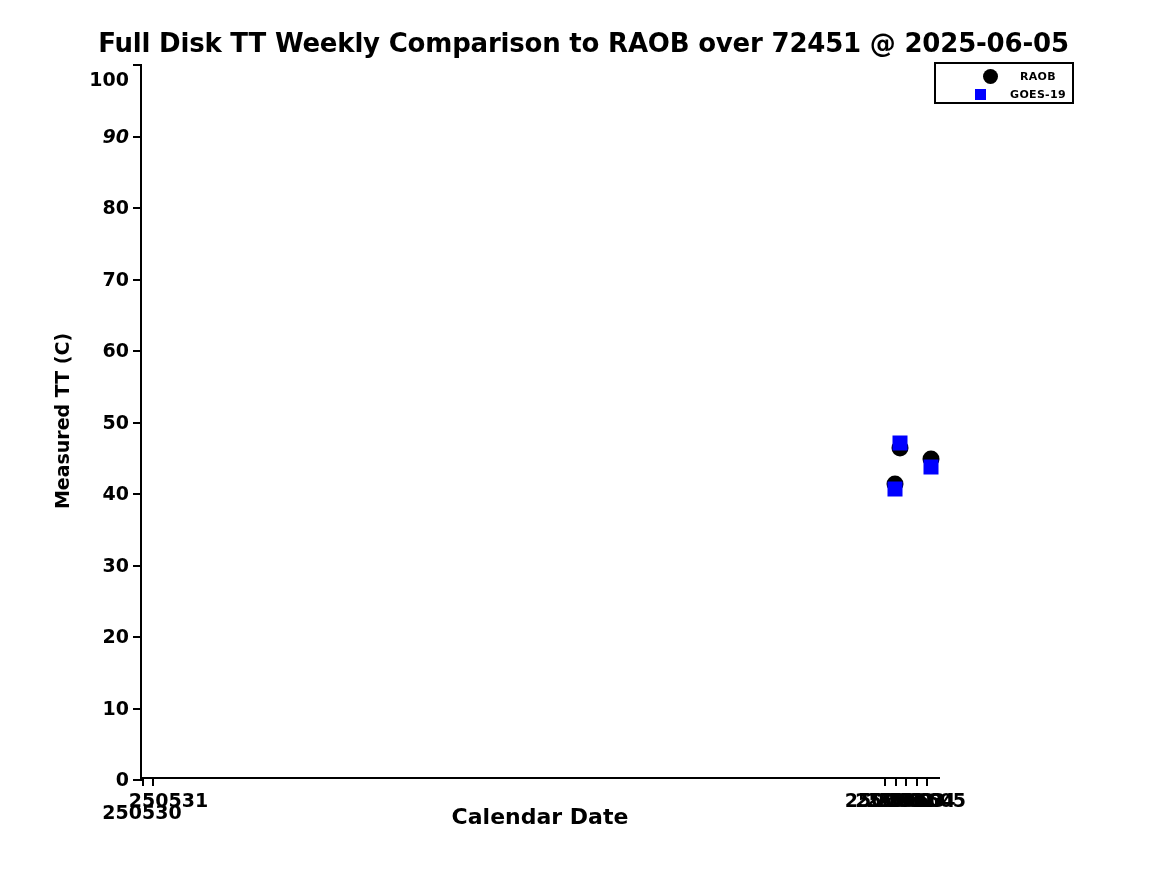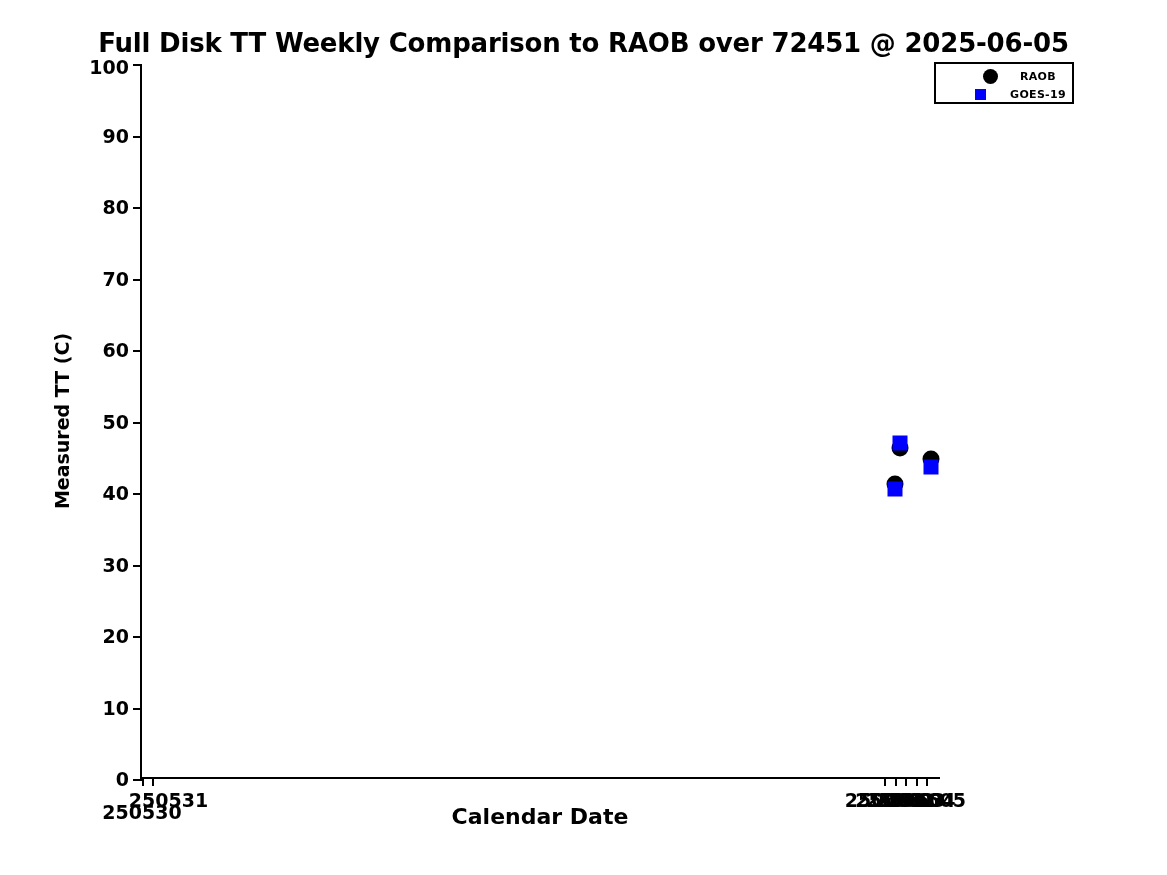--- a/index.html
+++ b/index.html
@@ -187,23 +187,23 @@
         <div class="ylabel-text" style="top: 429px;">40</div>
         <div class="tick-y" style="top: 357.5px;"></div>
         <div class="ylabel-text" style="top: 357.5px;">50</div>
         <div class="tick-y" style="top: 286px;"></div>
         <div class="ylabel-text" style="top: 286px;">60</div>
         <div class="tick-y" style="top: 214.5px;"></div>
         <div class="ylabel-text" style="top: 214.5px;">70</div>
         <div class="tick-y" style="top: 143px;"></div>
         <div class="ylabel-text" style="top: 143px;">80</div>
         <div class="tick-y" style="top: 71.5px;"></div>
-        <div class="ylabel-text" style="top: 71.5px;">90</div>
+        <div class="ylabel-text" style="top: 71.5px; font-style: italic;">90</div>
         <div class="tick-y" style="top: 0px;"></div>
-        <div class="ylabel-text" style="top: 3px;">100</div>
+        <div class="ylabel-text" style="top: 15px;">100</div>
       </div>
     <div id="x-ticks">
         <div class="tick-x" style="left: 0px;"></div>
         <div class="xlabel-text" style="left: 0px; margin-top: 24px;">250530</div>
         <div class="tick-x" style="left: 10.4575px;"></div>
         <div class="xlabel-text" style="left: 10.4575px; padding-left: 32px;">250531</div>
         <div class="tick-x" style="left: 742.484px;"></div>
         <div class="xlabel-text" style="left: 742.484px;">250601</div>
         <div class="tick-x" style="left: 752.941px;"></div>
         <div class="xlabel-text" style="left: 752.941px;">250602</div>

